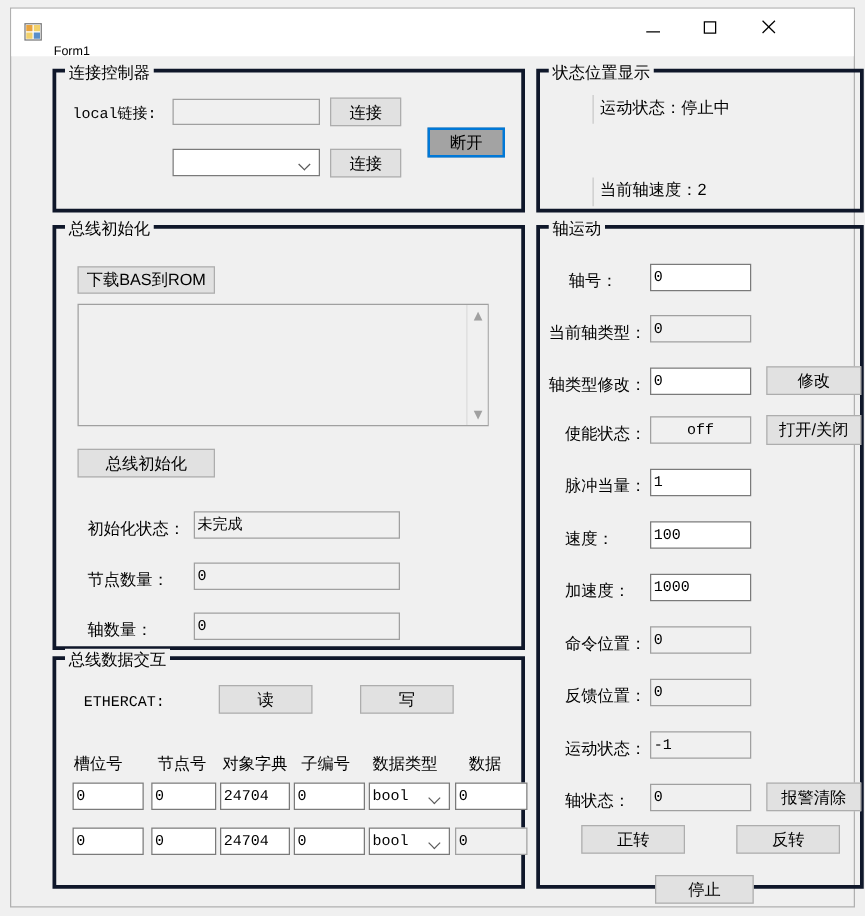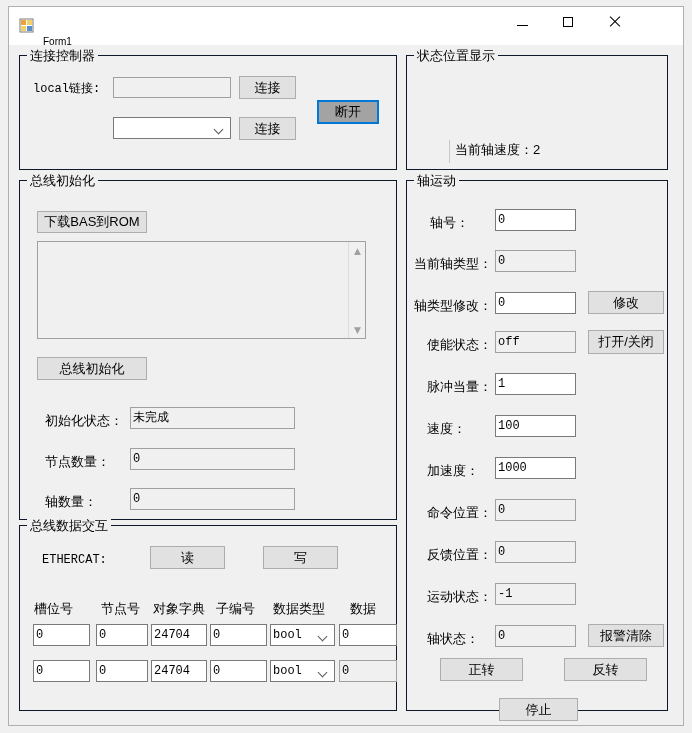--- a/index.html
+++ b/index.html
@@ -89,23 +89,24 @@
     left: 0; top: 5px;
     width: 14px; height: 1px;
     background: #000;
   }
   .glyph-close::before { transform: rotate(45deg); }
   .glyph-close::after  { transform: rotate(-45deg); }
 
   
   .gbox {
     position: absolute;
-    border: 1px solid #0f172a;
+    border: 3px solid #0f172a;
     box-sizing: border-box;
     background: transparent;
+    margin-left: 23px;
   }
   .gbox-title {
     position: absolute;
     top: -9px;
     left: 7px;
     background: #f0f0f0;
     padding: 0 3px;
     font-size: 13px;
     color: #000;
     font-family: "Liberation Sans", sans-serif;
@@ -284,20 +285,21 @@
       <div class="cbox" style="left:93px; top:61px; width:118px; height:22px;">
         <span></span>
         <span class="cbox-arrow"></span>
       </div>
       <button class="btn" style="left:219px; top:61px; width:57px; height:23px;">连接</button>
     </div>
 
     <div class="gbox" style="left:397px; top:48px; width:262px; height:115px;">
       <span class="gbox-title">状态位置显示</span>
 
+      <div class="tbox flat" style="left:42px; top:18px; width:184px; height:23px;">运动状态：停止中</div>
       <div class="tbox flat" style="left:42px; top:84px; width:184px; height:23px;">当前轴速度：2</div>
     </div>
 
     <div class="gbox" style="left:10px; top:173px; width:378px; height:340px;">
       <span class="gbox-title">总线初始化</span>
 
       <button class="btn" style="left:17px; top:30px; width:110px; height:22px;">下载BAS到ROM</button>
 
       <div class="mbox" style="left:17px; top:60px; width:329px; height:98px;">
 
@@ -361,21 +363,21 @@
       <div class="tbox" style="left:88px; top:28px; width:81px; height:22px;">0</div>
 
       <span class="lbl" style="left:7px; top:75px;">当前轴类型：</span>
       <div class="tbox disabled" style="left:88px; top:69px; width:81px; height:22px;">0</div>
 
       <span class="lbl" style="left:7px; top:117px;">轴类型修改：</span>
       <div class="tbox" style="left:88px; top:111px; width:81px; height:22px;">0</div>
       <button class="btn" style="left:181px; top:110px; width:76px; height:23px;">修改</button>
 
       <span class="lbl" style="left:20px; top:156px;">使能状态：</span>
-      <div class="tbox disabled" style="left:88px; top:150px; width:81px; height:22px;">off</div>
+      <div class="tbox disabled" style="left:88px; top:150px; width:81px; height:22px;text-align:center;">off</div>
       <button class="btn" style="left:181px; top:149px; width:76px; height:24px;">打开/关闭</button>
 
       <span class="lbl" style="left:20px; top:198px;">脉冲当量：</span>
       <div class="tbox" style="left:88px; top:192px; width:81px; height:22px;">1</div>
 
       <span class="lbl" style="left:20px; top:240px;">速度：</span>
       <div class="tbox" style="left:88px; top:234px; width:81px; height:22px;">100</div>
 
       <span class="lbl" style="left:20px; top:282px;">加速度：</span>
       <div class="tbox" style="left:88px; top:276px; width:81px; height:22px;">1000</div>

